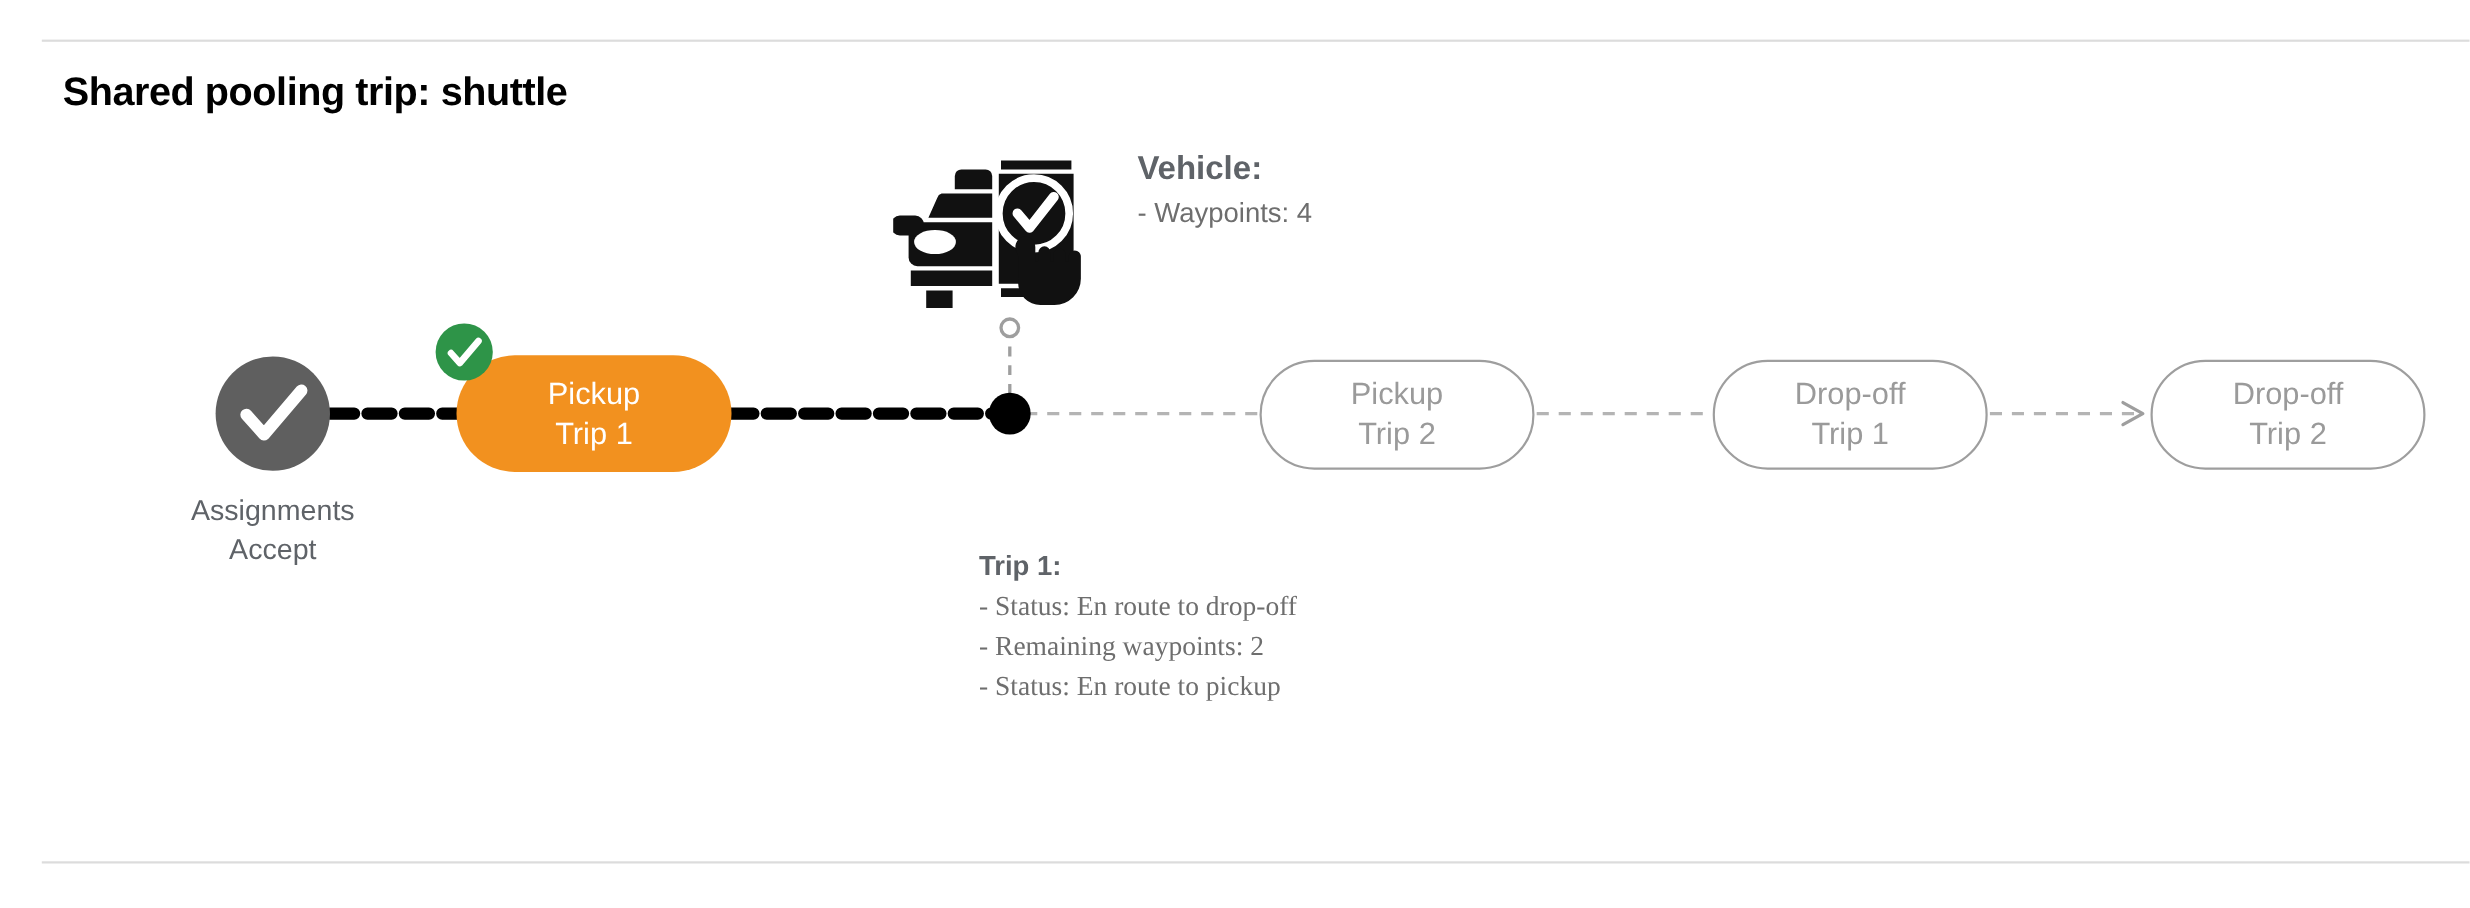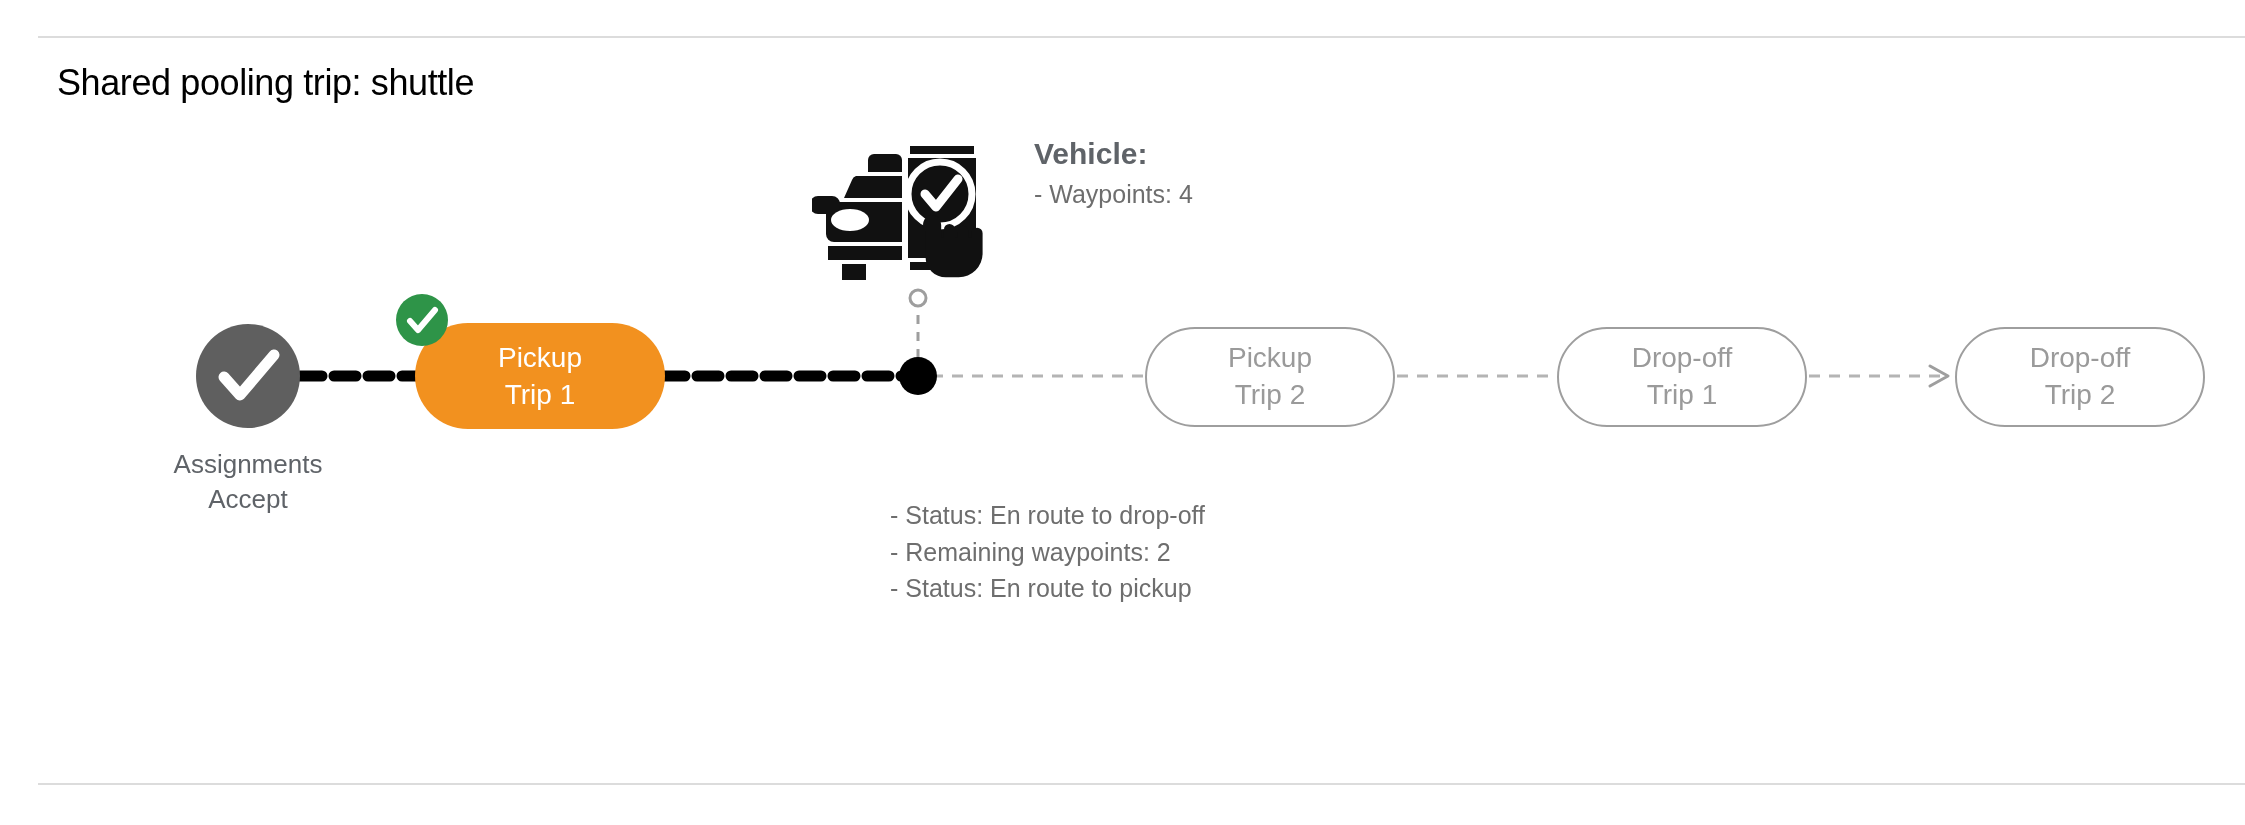--- a/index.html
+++ b/index.html
@@ -30,21 +30,21 @@
   }
   .divider.top    { top: 36px; }
   .divider.bottom { top: 783px; }
 
   
   .page-title {
     position: absolute;
     left: 57px;
     top: 62px;
     font-size: 36px;
-    font-weight: normal;
+    font-weight: bold;
     color: #000000;
     letter-spacing: -0.4px;
     white-space: nowrap;
   }
 
   
   .vehicle-icon {
     position: absolute;
     left: 812px;
     top: 118px;
@@ -159,20 +159,21 @@
     white-space: nowrap;
   }
   .trip-details .t-head {
     font-size: 25px;
     font-weight: bold;
     color: #5f6368;
   }
   .trip-details .t-line {
     font-size: 25px;
     color: #6e6e6e;
+    font-family: Liberation Serif, serif;
   }
 </style>
 </head>
 <body>
 
 <div class="stage">
 
   <div class="divider top"></div>
   <div class="divider bottom"></div>
 
@@ -263,18 +264,19 @@
   <div class="pill-upcoming n2">
     <div>Drop-off</div>
     <div>Trip 1</div>
   </div>
   <div class="pill-upcoming n3">
     <div>Drop-off</div>
     <div>Trip 2</div>
   </div>
 
   <div class="trip-details">
+    <div class="t-head">Trip 1:</div>
     <div class="t-line">- Status:  En route to drop-off</div>
     <div class="t-line">- Remaining waypoints: 2</div>
     <div class="t-line">- Status:  En route to pickup</div>
   </div>
 
 </div>
 
 </body></html>

